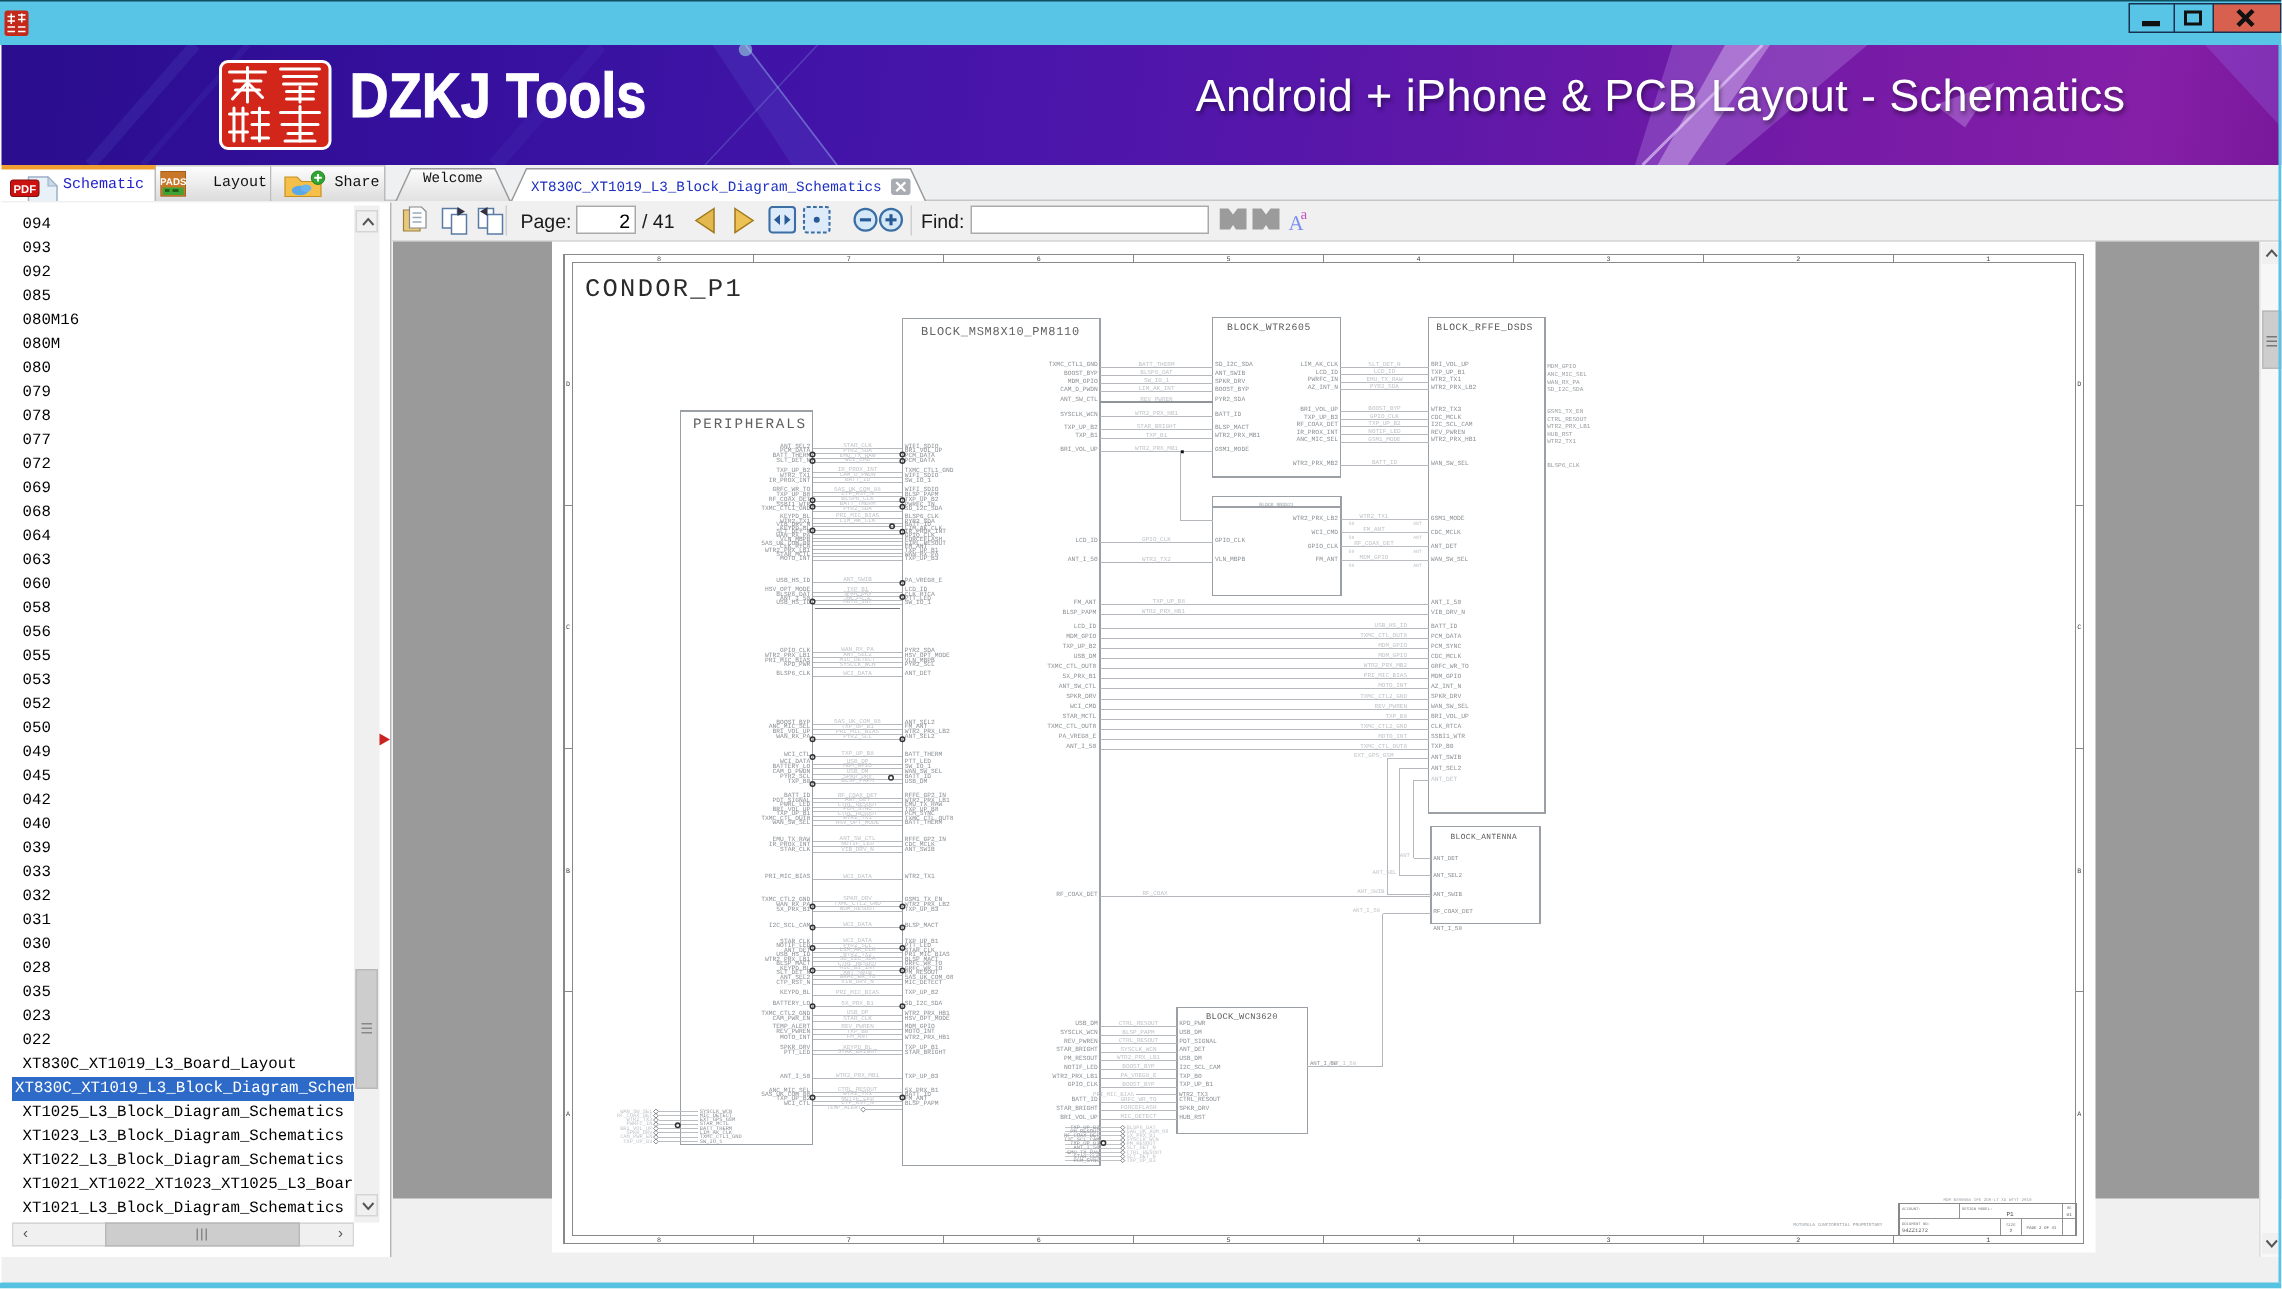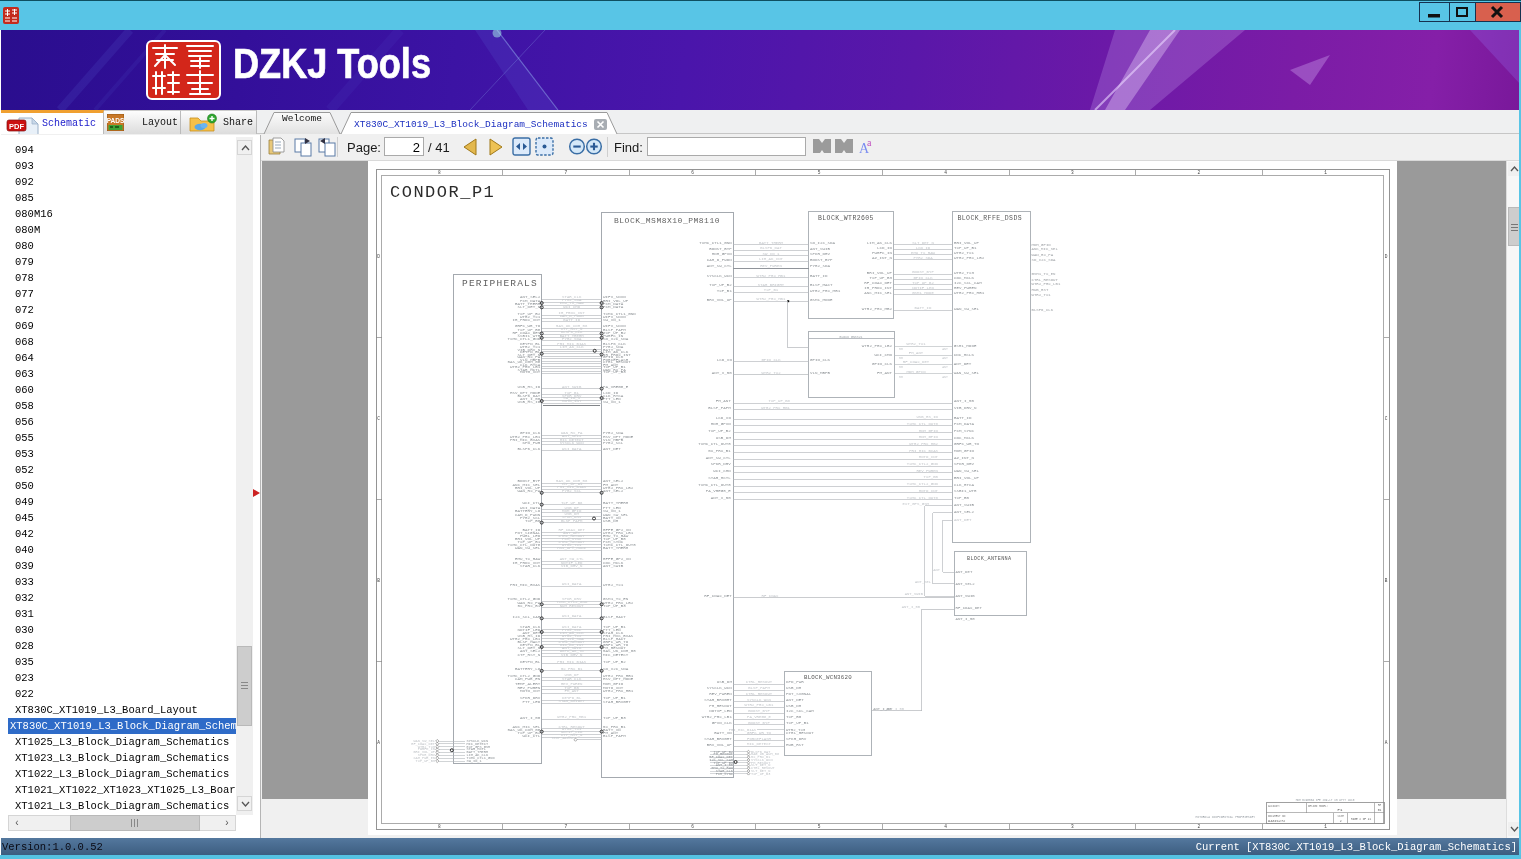--- a/index.html
+++ b/index.html
@@ -130,20 +130,21 @@
             <line x1="20" y1="41" x2="31" y2="41"></line>
             <line x1="20" y1="50" x2="31" y2="50"></line>
     <line x1="39" y1="33" x2="65" y2="33"></line>
             <line x1="52" y1="29" x2="52" y2="52"></line>
             <line x1="40" y1="41" x2="64" y2="41"></line>
             <line x1="44" y1="47" x2="60" y2="47"></line>
             <line x1="42" y1="52" x2="62" y2="52"></line>
   </g>
         </svg></div>
   <div id="dzkj" class="abs">DZKJ Tools</div>
+  <div id="btext" class="abs">Android + iPhone &amp; PCB Layout - Schematics</div>
 </div>
 
 <div id="tabrow" class="abs">
   <div id="tab1" class="mtab">
         <svg style="position:absolute;left:6px;top:4px" width="34" height="20">
     <path d="M13 1 h13 l6 6 v12 h-19 z" fill="#e8f0f8" stroke="#9ab0c8" stroke-width="1"></path>
     <path d="M26 1 l6 6 h-6 z" fill="#c8d8e8" stroke="#9ab0c8" stroke-width="0.7"></path>
     <rect x="1" y="3" width="19" height="11" rx="2" fill="#cc1111" stroke="#801010" stroke-width="0.7"></rect>
     <text x="10.5" y="11.5" font-size="7.5" font-weight="bold" fill="#fff" text-anchor="middle" font-family="Liberation Sans">PDF</text>
   </svg>
@@ -1110,21 +1111,17 @@
             <path d="M1 1 L4.5 5 L8 1" fill="none" stroke="#555" stroke-width="1.3"></path>
           </svg>
         </div>
     <div class="sthumb" style="left:1px;top:46px;width:13px;height:39px"></div>
     <div style="position:absolute;left:4px;top:63px;width:7px;border-top:1px solid #777"></div>
     <div style="position:absolute;left:4px;top:66px;width:7px;border-top:1px solid #777"></div>
     <div style="position:absolute;left:4px;top:69px;width:7px;border-top:1px solid #777"></div>
   </div>
 </div>
 
-<div id="status" class="abs">
-      <span class="l">Version:1.0.0.52</span>
-      <span class="r">Current [XT830C_XT1019_L3_Block_Diagram_Schematics]</span>
-    </div>
 <div id="strip" class="abs"></div>
 <div id="lborder" class="abs"></div>
 <div id="rborder" class="abs"></div>
 
 </div>
 
 </body></html>

